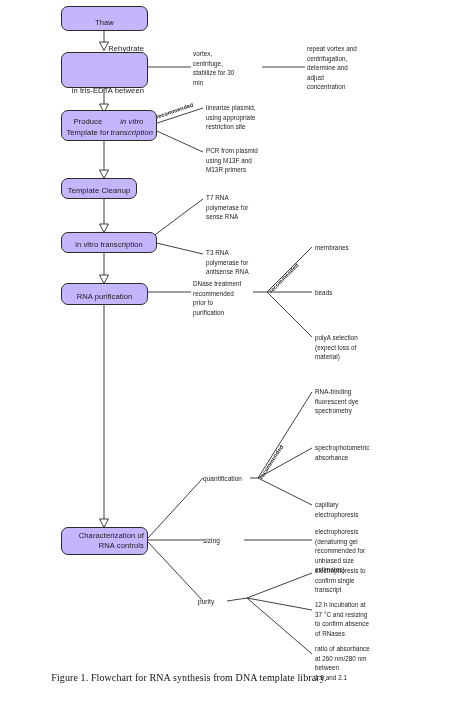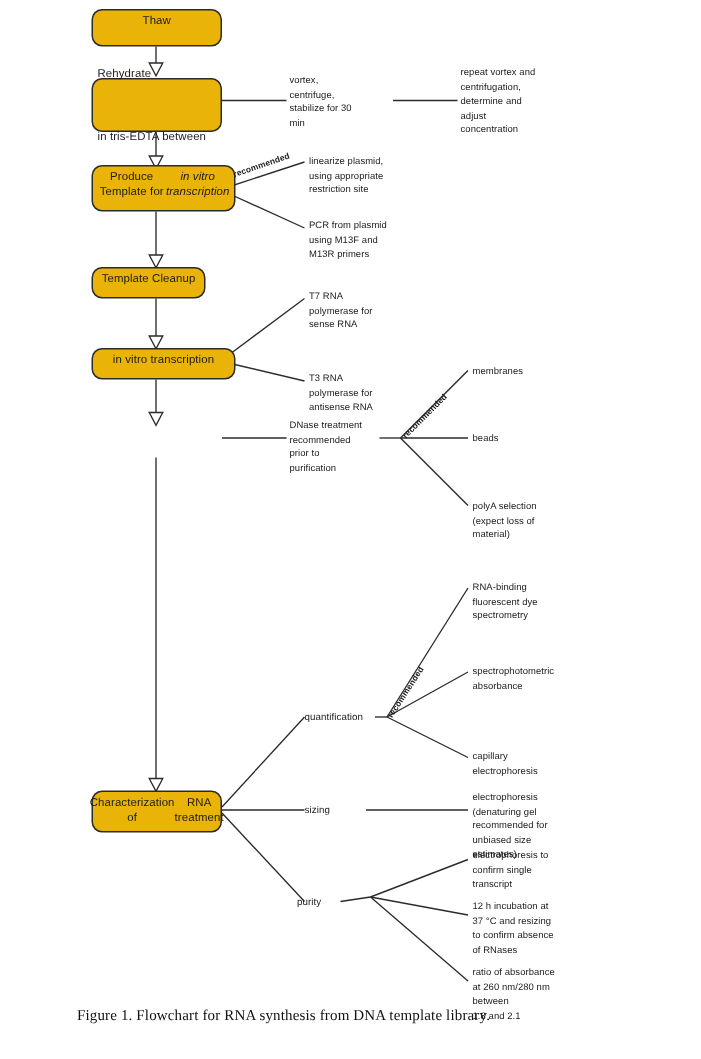--- a/index.html
+++ b/index.html
@@ -23,23 +23,23 @@
     left: 0;
     top: 0;
     width: 467px;
     height: 706px;
   }
   .node-box {
     position: absolute;
     box-sizing: border-box;
     border: 1px solid #2b2b2b;
     border-radius: 7px;
-    background: #eab308;
+    background: #c4b5fd;
     display: flex;
-    align-items: flex-start;
+    align-items: flex-end;
     justify-content: center;
     text-align: center;
     font-size: 7.6px;
     line-height: 1.38;
     letter-spacing: 0.08px;
     color: #1a1a1a;
     padding: 2px 3px;
   }
   .node-box .ital { font-style: italic; }
   .ann {
@@ -155,24 +155,27 @@
   </div>
 
   <div class="node-box" style="left:61px; top:178px; width:76px; height:21px;">
     <span>Template Cleanup</span>
   </div>
 
   <div class="node-box ital" style="left:61px; top:232px; width:96px; height:21px;">
     <span>in vitro transcription</span>
   </div>
 
-
-  <div class="node-box" style="left:61px; top:527px; width:87px; height:28px; flex-direction:row;">
+  <div class="node-box" style="left:61px; top:283px; width:87px; height:22px;">
+    <span>RNA purification</span>
+  </div>
+
+  <div class="node-box" style="left:61px; top:527px; width:87px; height:28px; flex-direction:column;">
     <span>Characterization of</span>
-    <span>RNA treatment</span>
+    <span>RNA controls</span>
   </div>
 
   <div class="ann" style="left:193px; top:49px; width:66px;">vortex,
 centrifuge,
 stabilize for 30
 min</div>
 
   <div class="ann" style="left:307px; top:44px; width:84px;">repeat vortex and
 centrifugation,
 determine and

